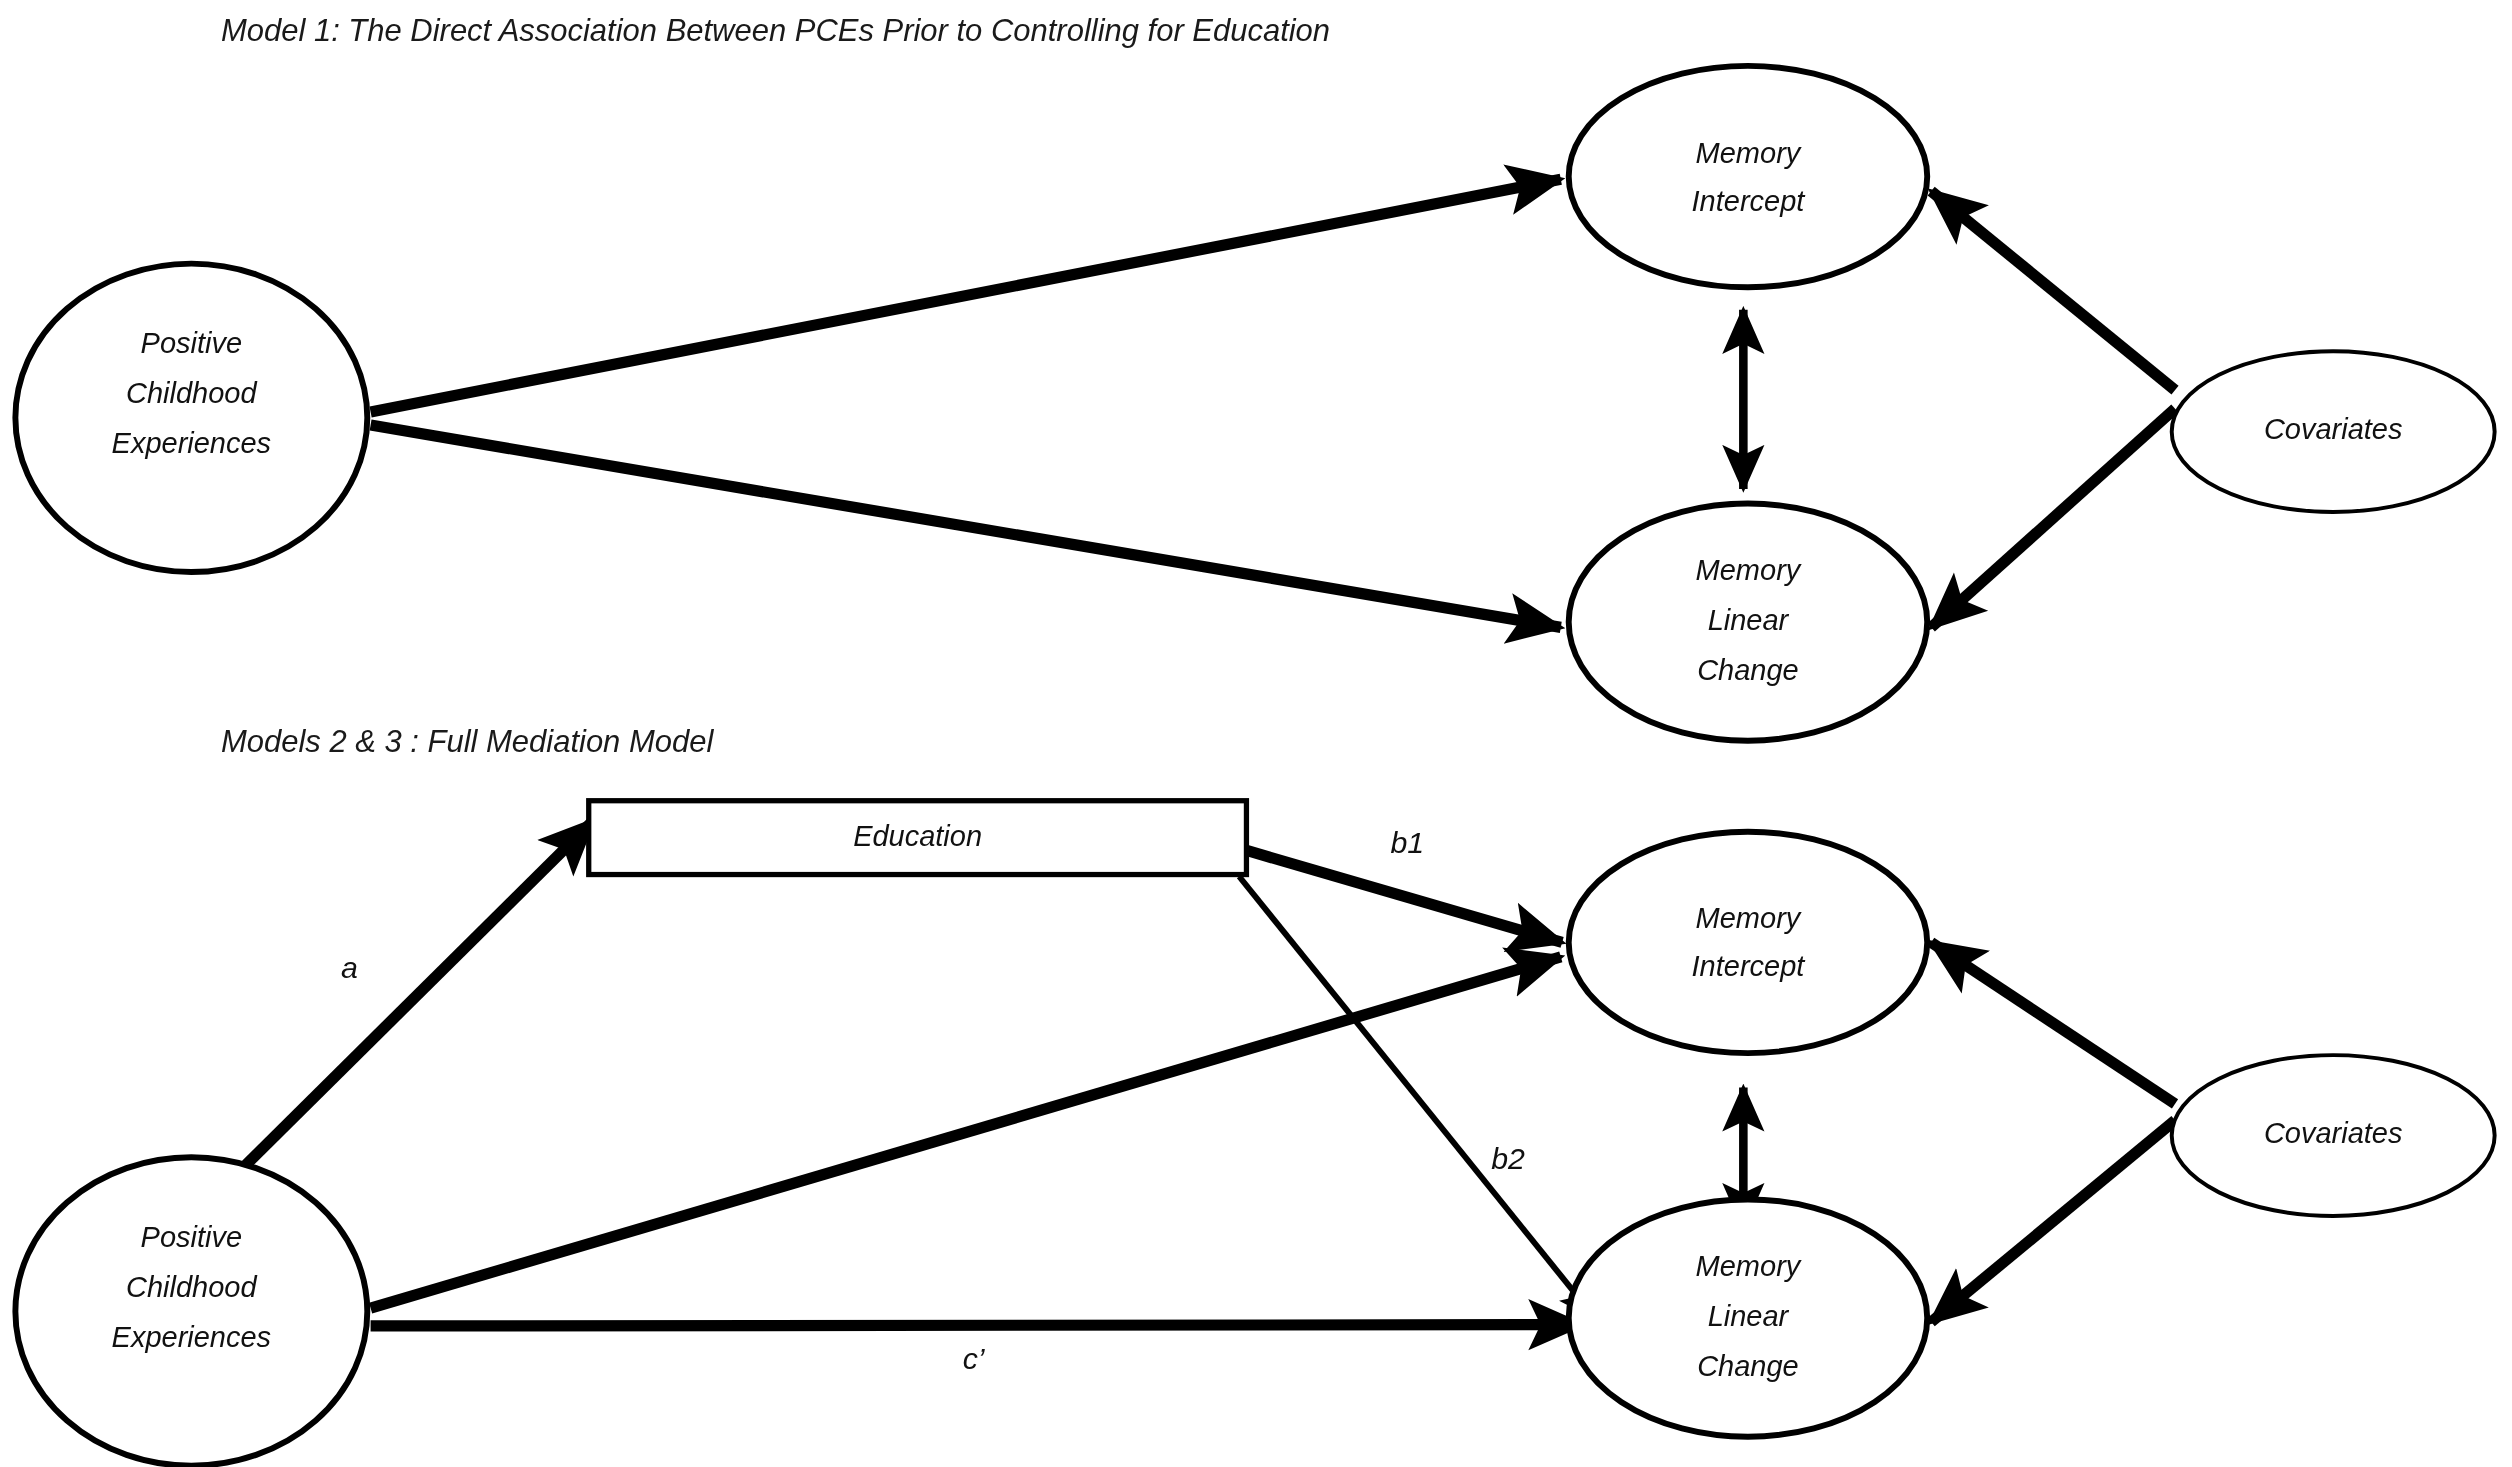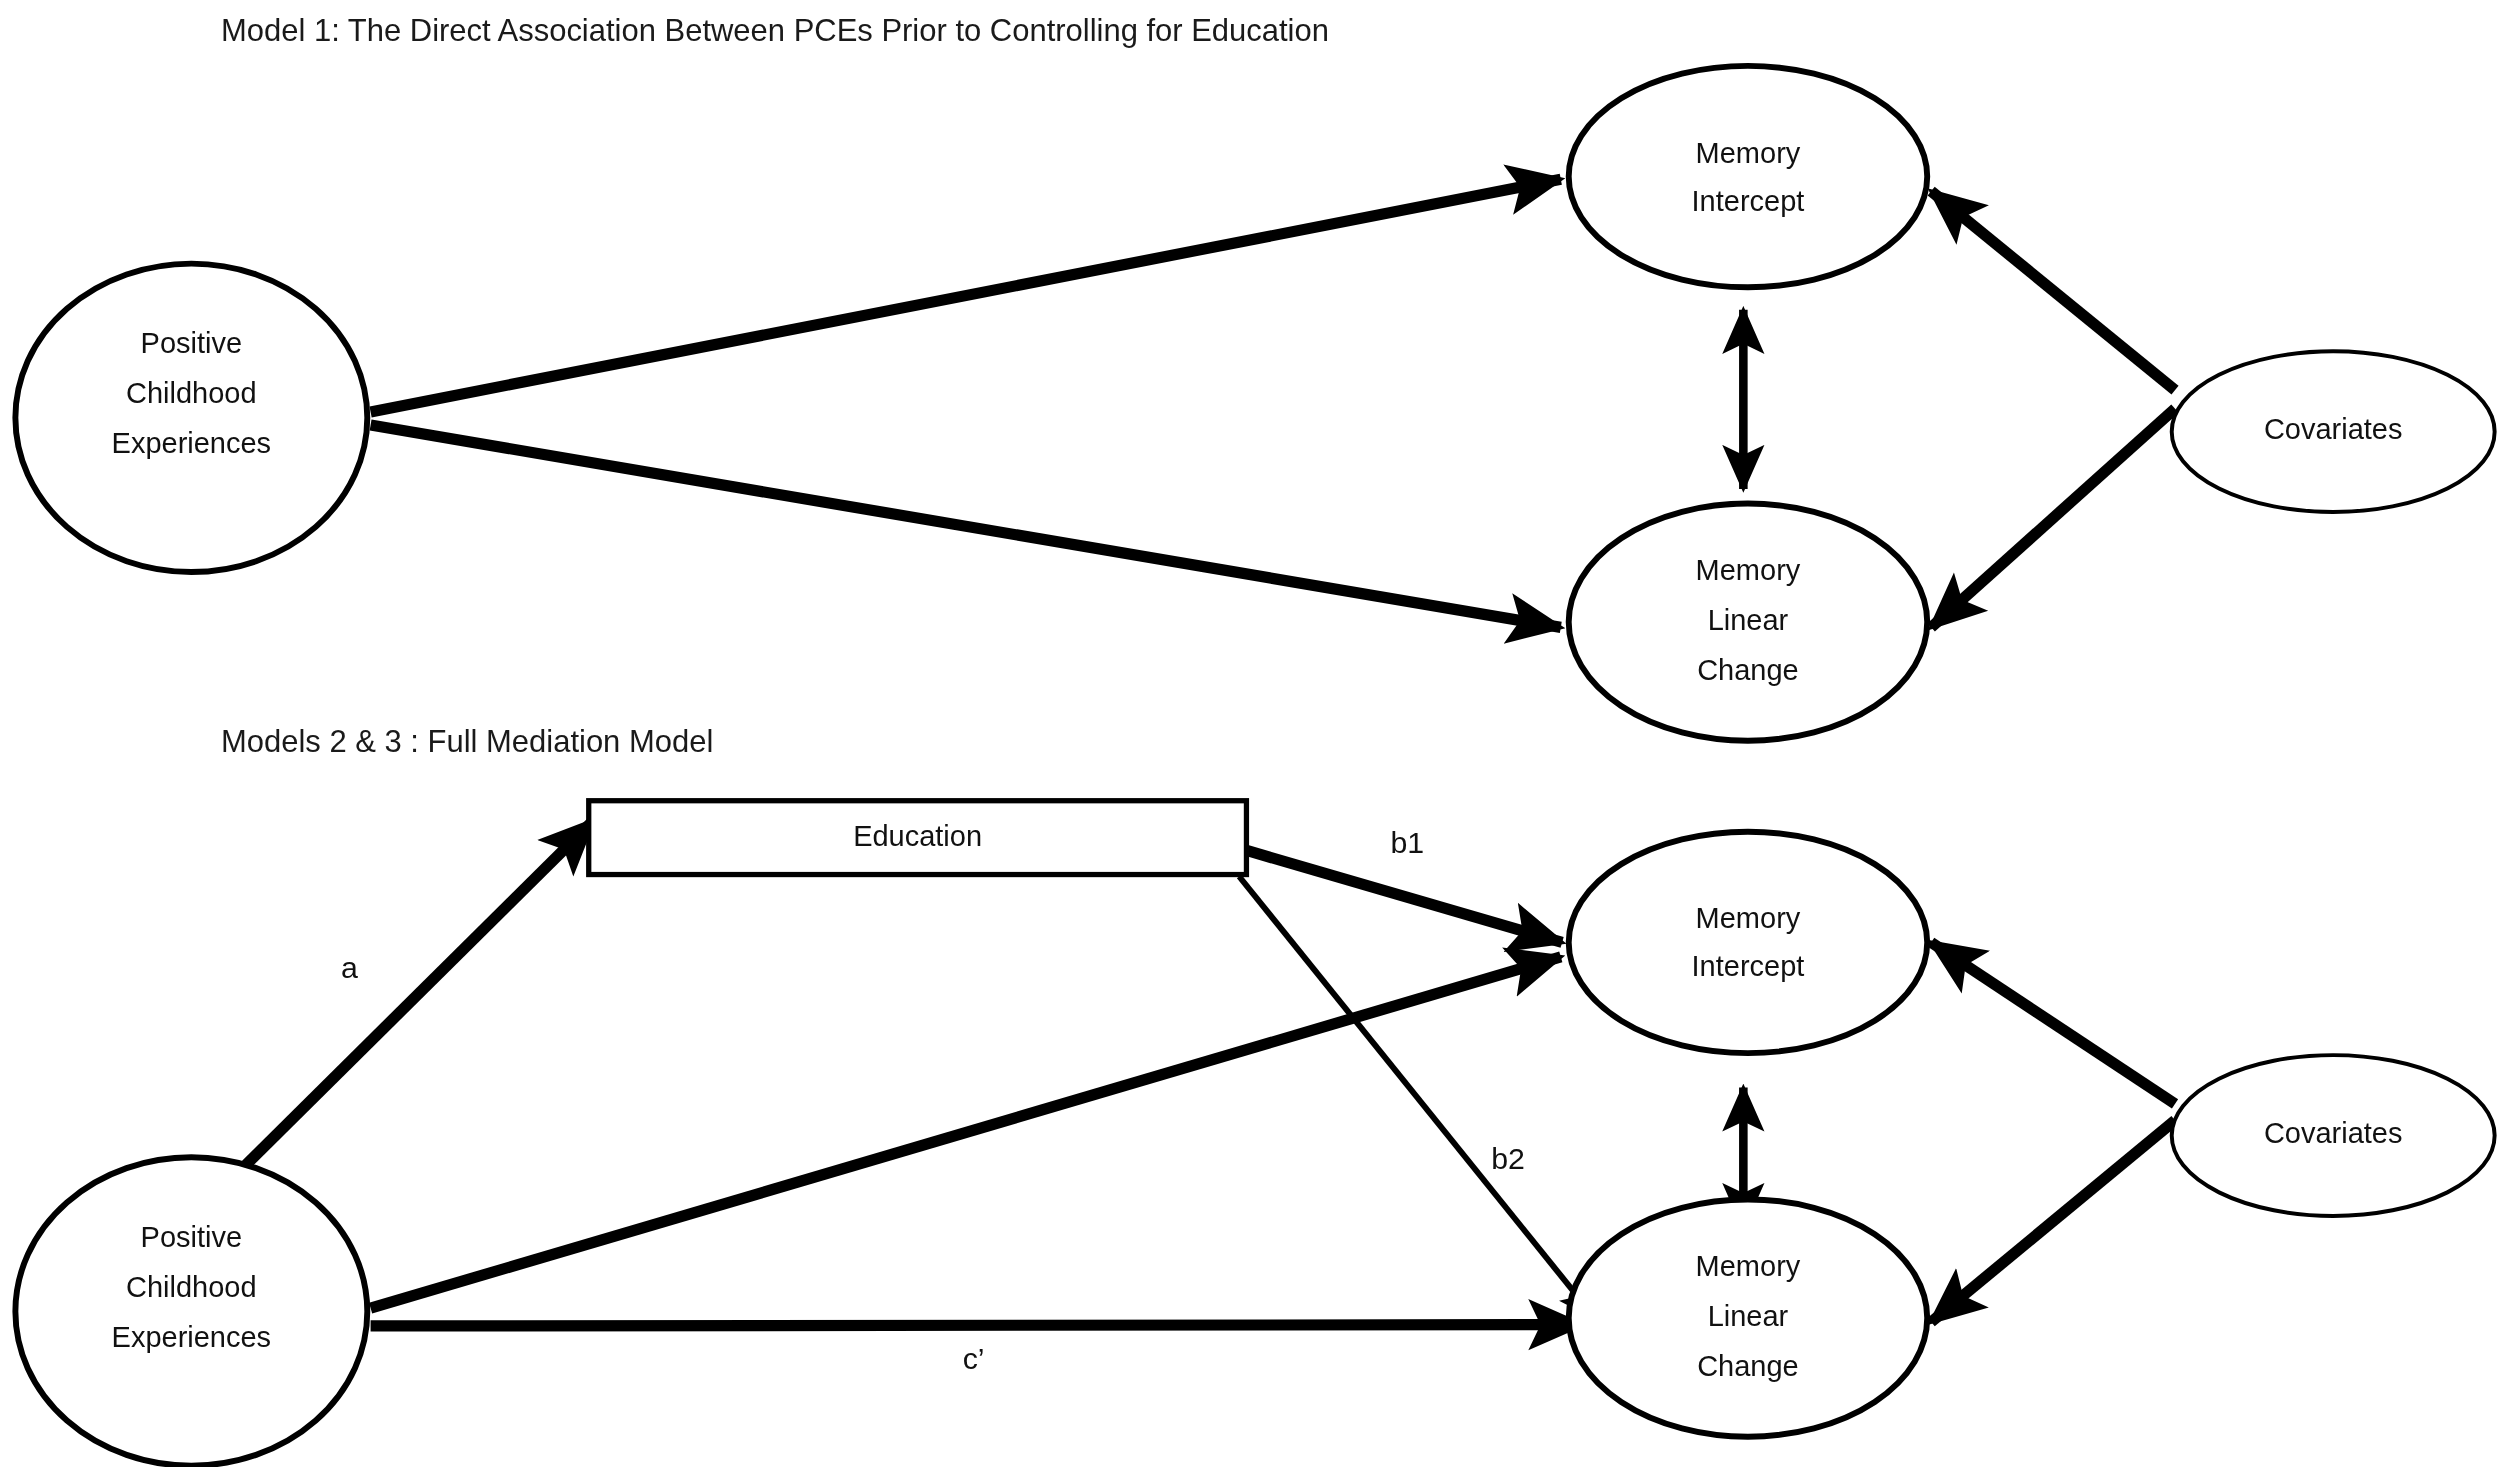--- a/index.html
+++ b/index.html
@@ -9,20 +9,21 @@
   }
   body {
     font-family: "Liberation Sans", sans-serif;
   }
   #canvas {
     position: relative;
     width: 2512px;
     height: 1467px;
     background: #ffffff;
     overflow: hidden;
+    font-style: italic;
   }
   svg.diagram {
     position: absolute;
     inset: 0;
     width: 2512px;
     height: 1467px;
     display: block;
   }
   .node-shape {
     fill: #ffffff;

